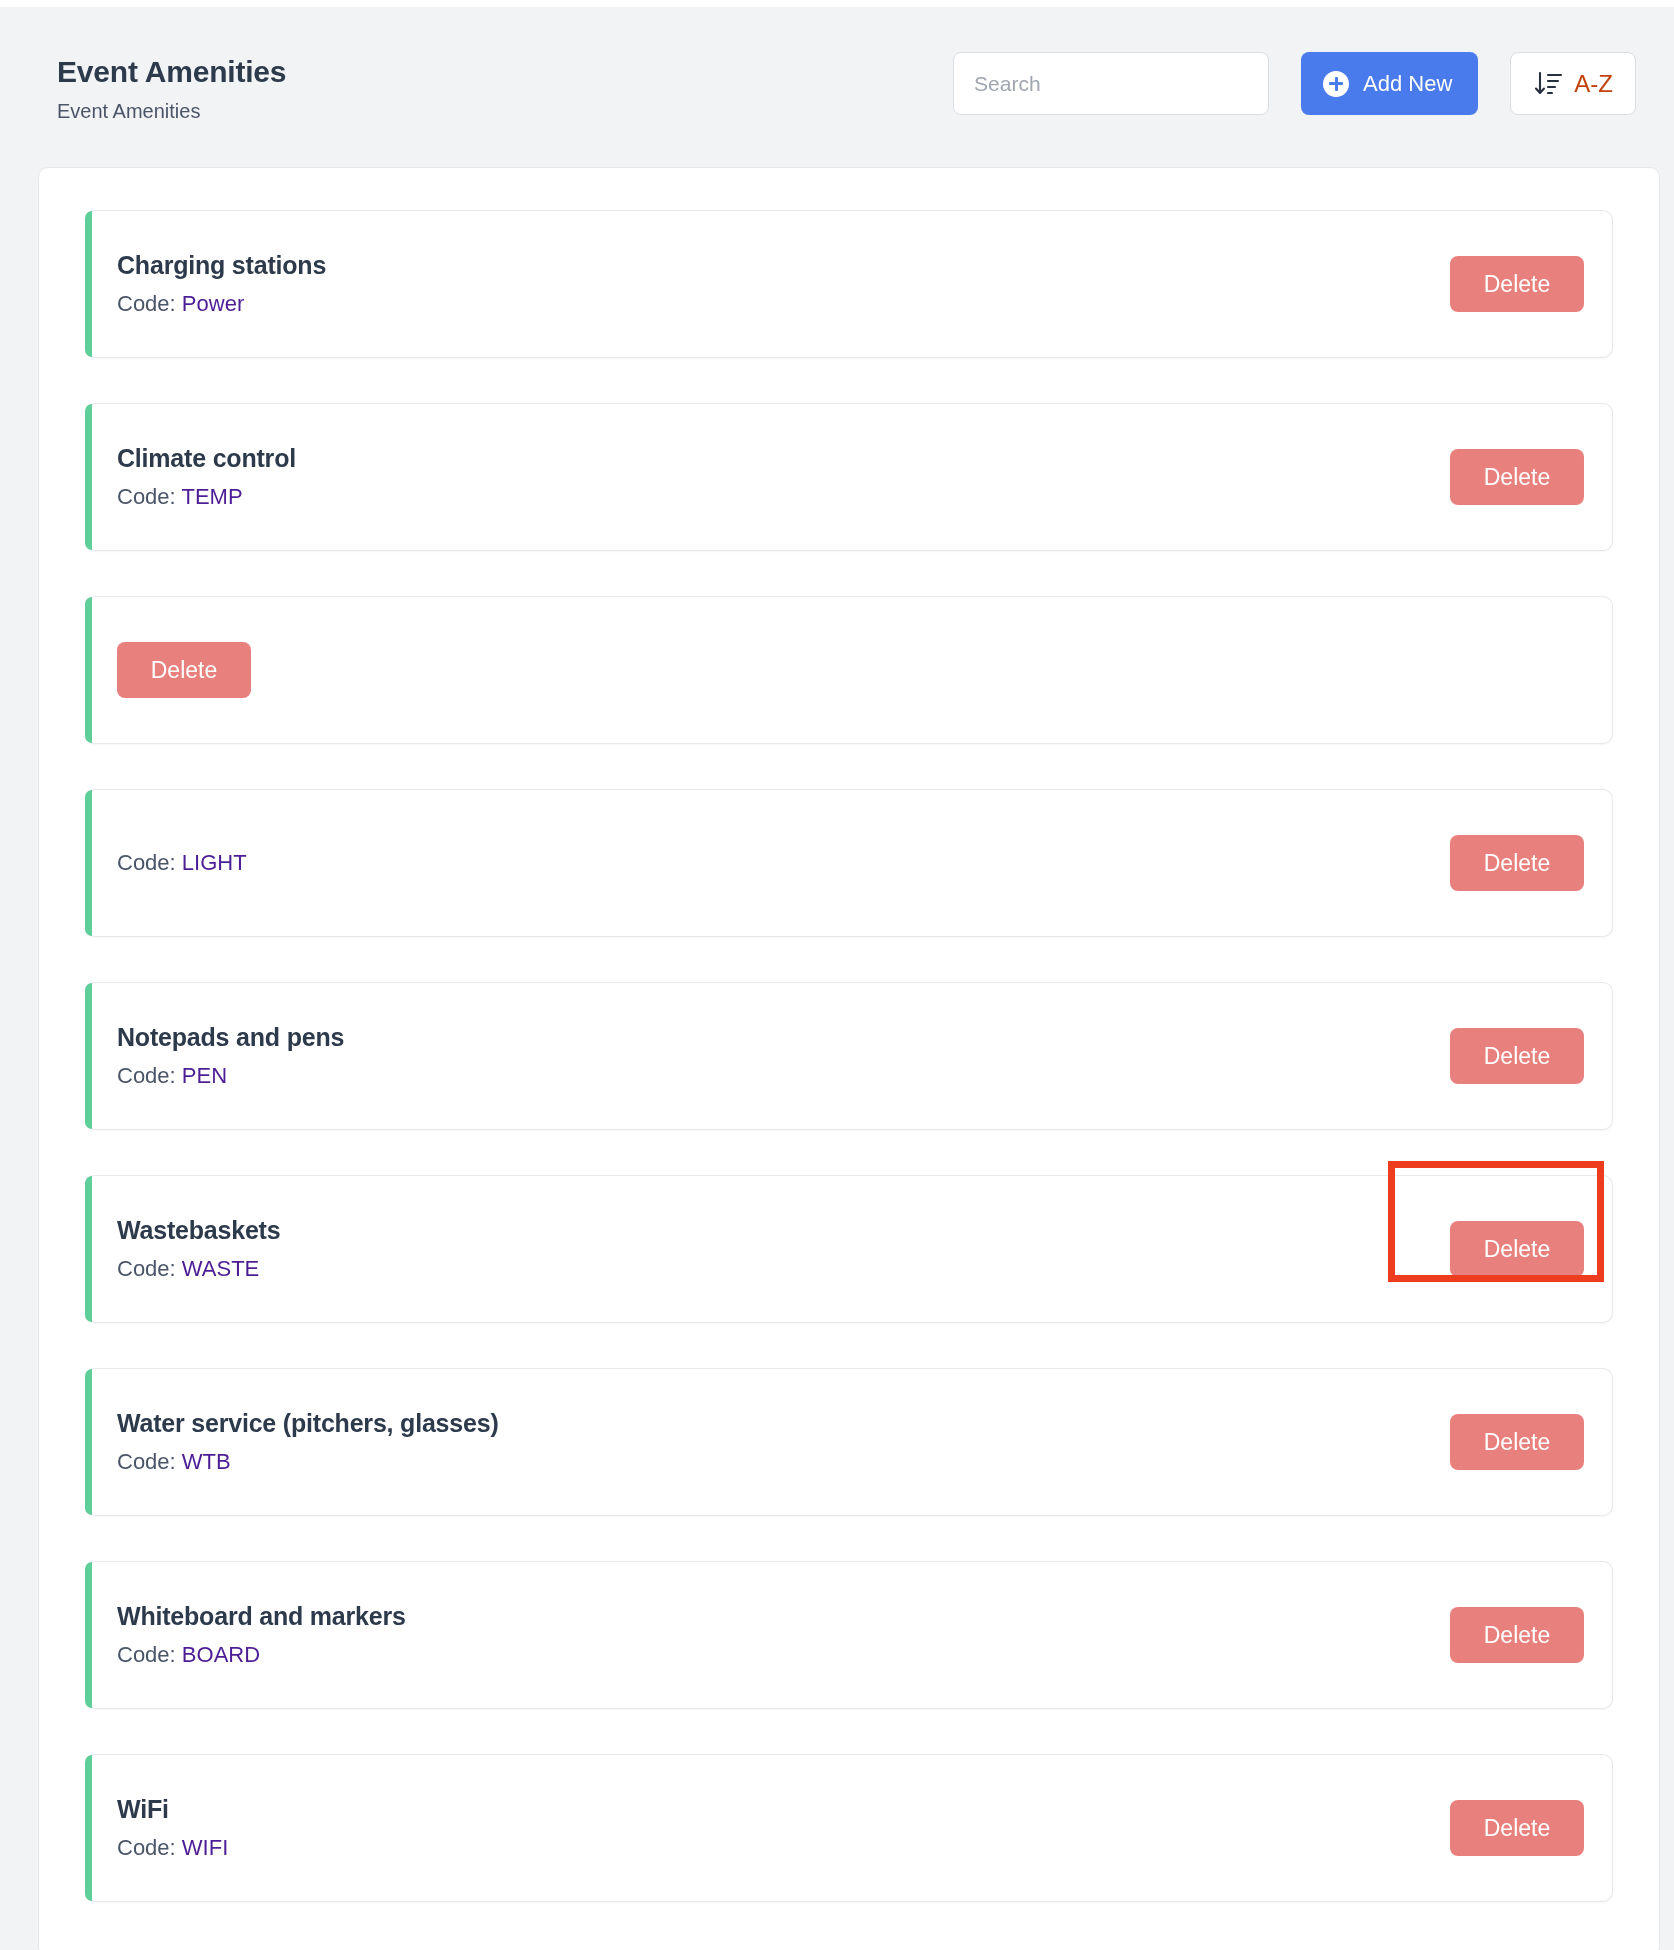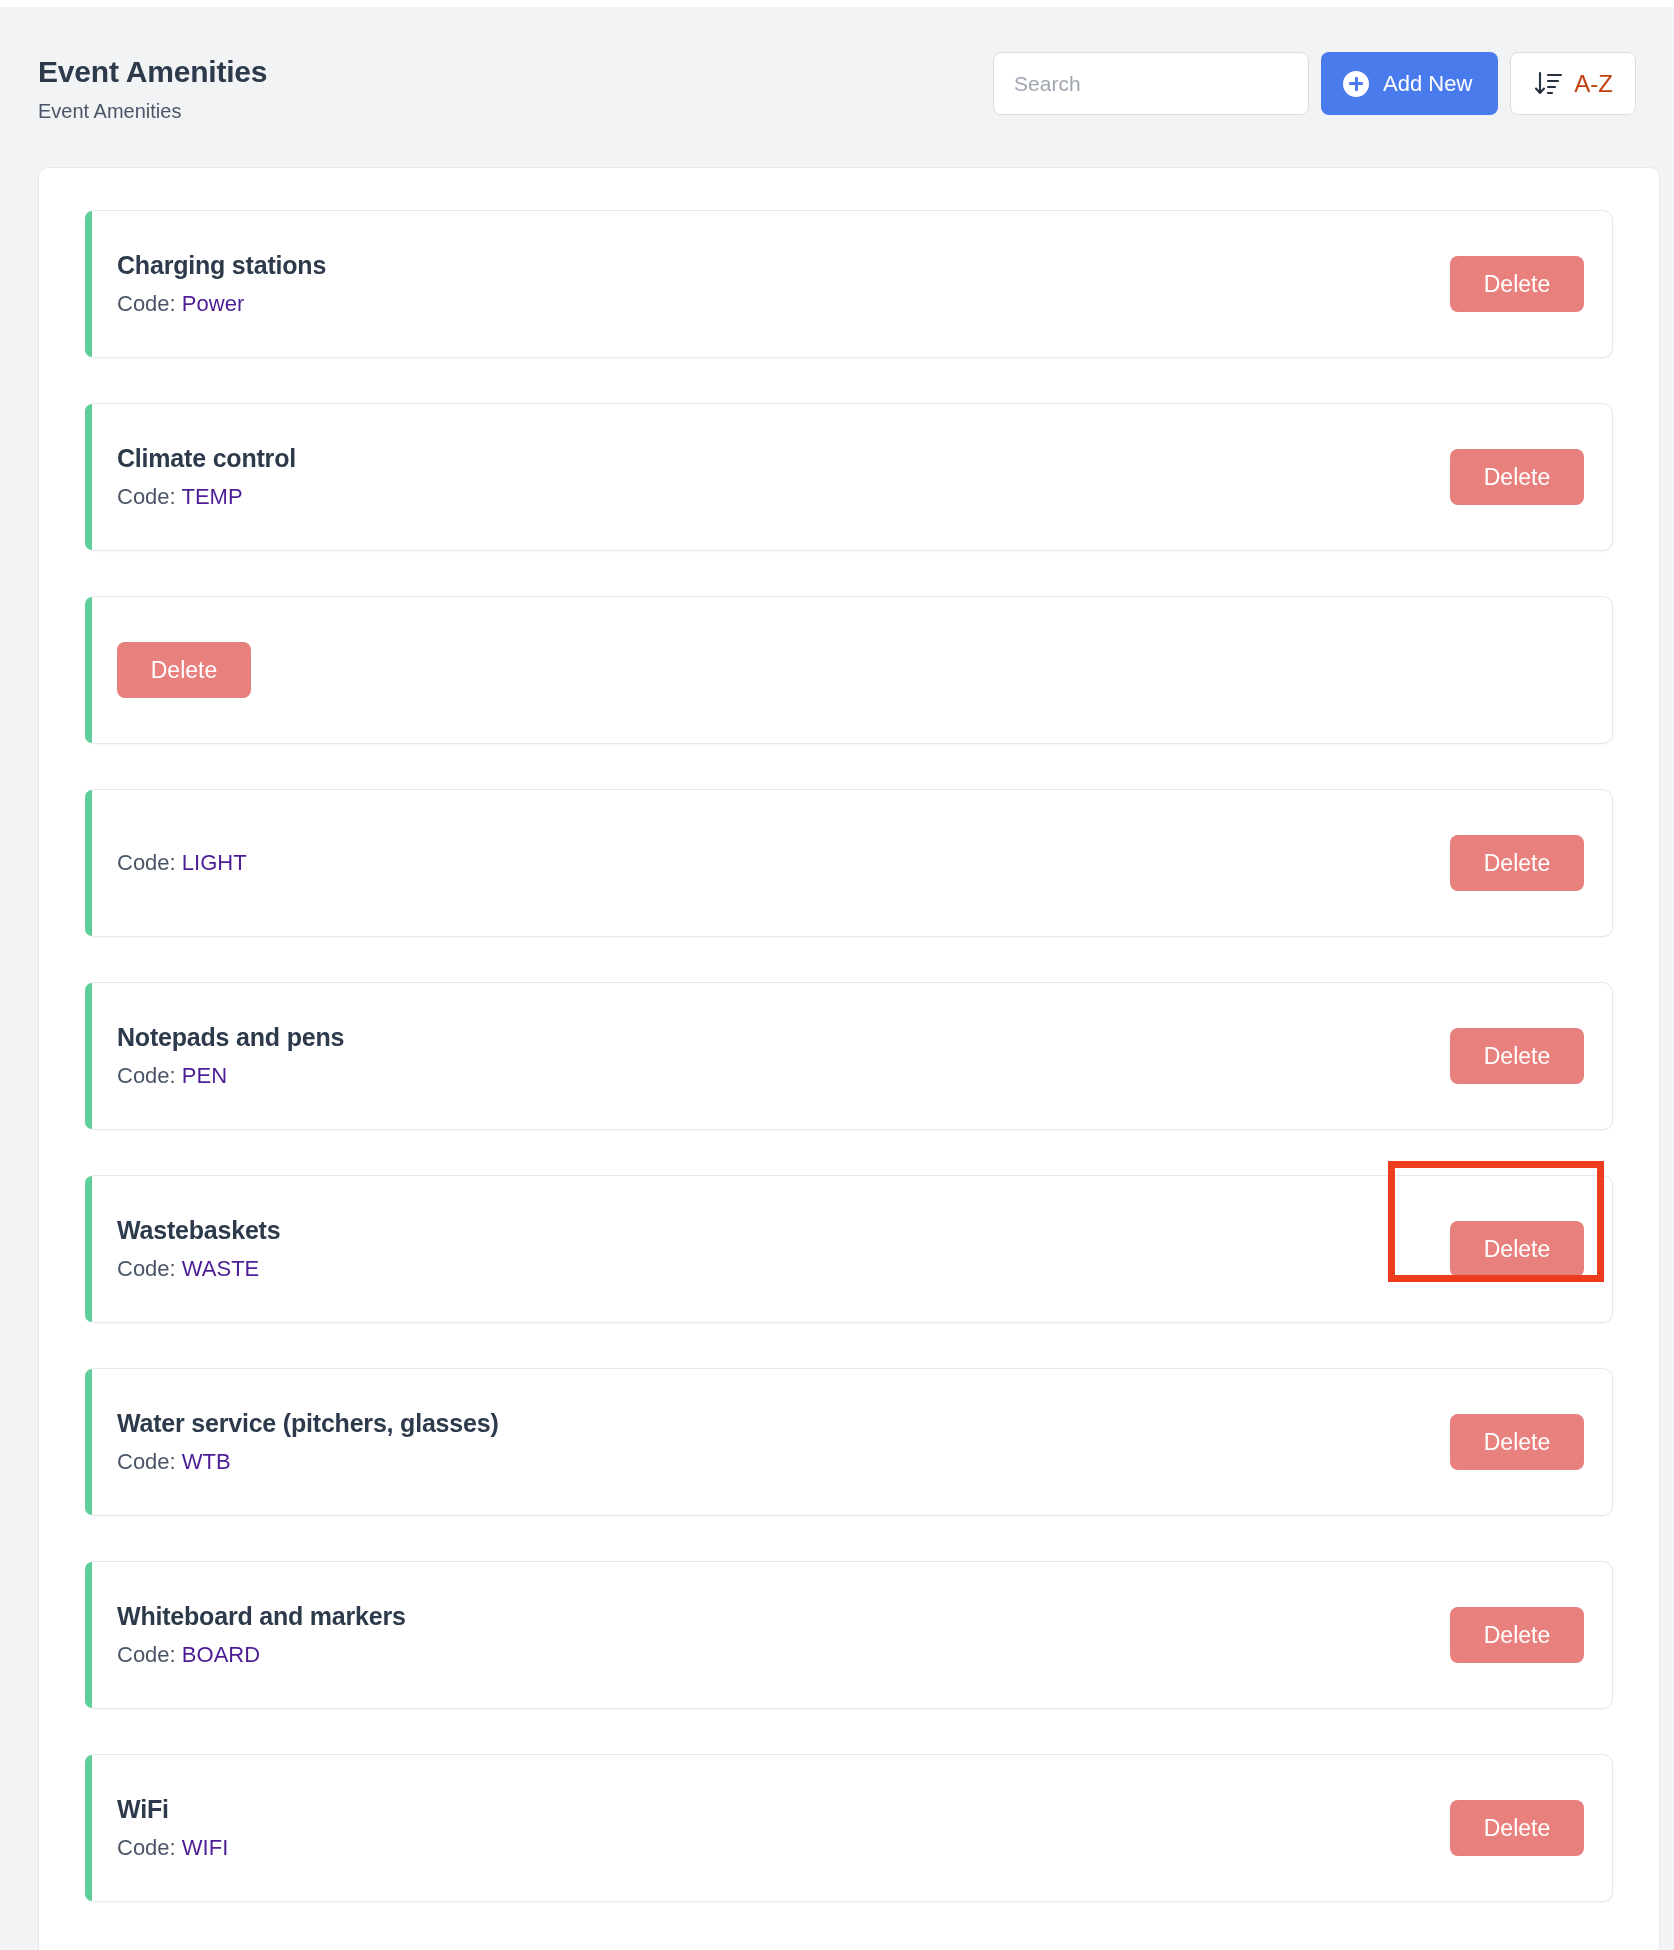--- a/index.html
+++ b/index.html
@@ -16,20 +16,21 @@
     -webkit-font-smoothing: antialiased;
   }
 
   .page {
     position: absolute;
     top: 7px;
     left: 0;
     width: 1674px;
     height: 1943px;
     background: #f2f3f5;
+    padding-left: 19px;
   }
 
   
   .header {
     position: relative;
     height: 133px;
     padding: 0 38px;
   }
 
   .header-titles {
@@ -52,21 +53,21 @@
     color: #4a5568;
     line-height: 1.1;
   }
 
   .header-actions {
     position: absolute;
     right: 38px;
     top: 45px;
     display: flex;
     align-items: flex-start;
-    gap: 12px;
+    gap: 32px;
   }
 
   .search-input {
     width: 316px;
     height: 63px;
     border: 1px solid #dadde2;
     border-radius: 8px;
     background: #ffffff;
     font-family: "Liberation Sans", sans-serif;
     font-size: 21px;

